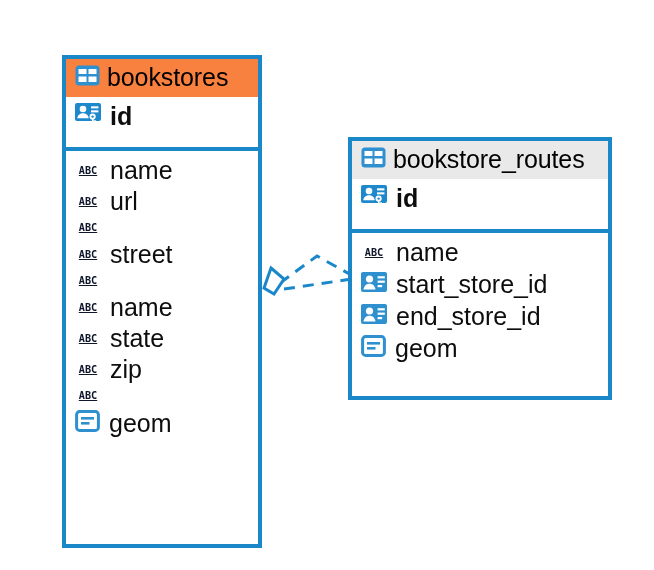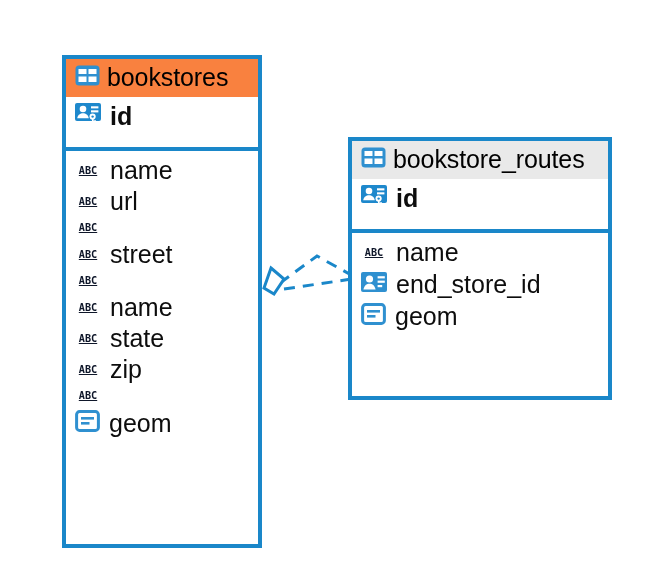--- a/index.html
+++ b/index.html
@@ -208,20 +208,33 @@
         <span class="ico">
           <svg width="26" height="22" viewBox="0 0 26 22" xmlns="http://www.w3.org/2000/svg">
             <path d="M2 1 h22 a2 2 0 0 1 2 2 v16 a2 2 0 0 1 -2 2 h-22 a2 2 0 0 1 -2 -2 v-16 a2 2 0 0 1 2 -2 z" fill="#2F90D0"></path>
             <circle cx="8.5" cy="8" r="3.6" fill="#FFFFFF"></circle>
             <path d="M2.4 18.6 C3.2 14.3 5.6 12.7 8.5 12.7 C11.4 12.7 13.8 14.3 14.6 18.6 Z" fill="#FFFFFF"></path>
             <rect x="16.6" y="5.2" width="7.2" height="2.2" fill="#FFFFFF"></rect>
             <rect x="16.6" y="9.6" width="7.2" height="2.2" fill="#FFFFFF"></rect>
             <rect x="16.6" y="14" width="4.6" height="2.2" fill="#FFFFFF"></rect>
           </svg>
         </span>
+        <span>start_store_id</span>
+      </div>
+      <div class="row">
+        <span class="ico">
+          <svg width="26" height="22" viewBox="0 0 26 22" xmlns="http://www.w3.org/2000/svg">
+            <path d="M2 1 h22 a2 2 0 0 1 2 2 v16 a2 2 0 0 1 -2 2 h-22 a2 2 0 0 1 -2 -2 v-16 a2 2 0 0 1 2 -2 z" fill="#2F90D0"></path>
+            <circle cx="8.5" cy="8" r="3.6" fill="#FFFFFF"></circle>
+            <path d="M2.4 18.6 C3.2 14.3 5.6 12.7 8.5 12.7 C11.4 12.7 13.8 14.3 14.6 18.6 Z" fill="#FFFFFF"></path>
+            <rect x="16.6" y="5.2" width="7.2" height="2.2" fill="#FFFFFF"></rect>
+            <rect x="16.6" y="9.6" width="7.2" height="2.2" fill="#FFFFFF"></rect>
+            <rect x="16.6" y="14" width="4.6" height="2.2" fill="#FFFFFF"></rect>
+          </svg>
+        </span>
         <span>end_store_id</span>
       </div>
       <div class="row">
         <span class="ico">
           <svg width="25" height="22" viewBox="0 0 25 22" xmlns="http://www.w3.org/2000/svg">
             <rect x="1.6" y="1.6" width="21.8" height="18.8" rx="3" fill="#FFFFFF" stroke="#2F90D0" stroke-width="3"></rect>
             <rect x="6" y="7" width="13" height="2.6" fill="#2F90D0"></rect>
             <rect x="6" y="12" width="8.5" height="2.6" fill="#2F90D0"></rect>
           </svg>
         </span>

